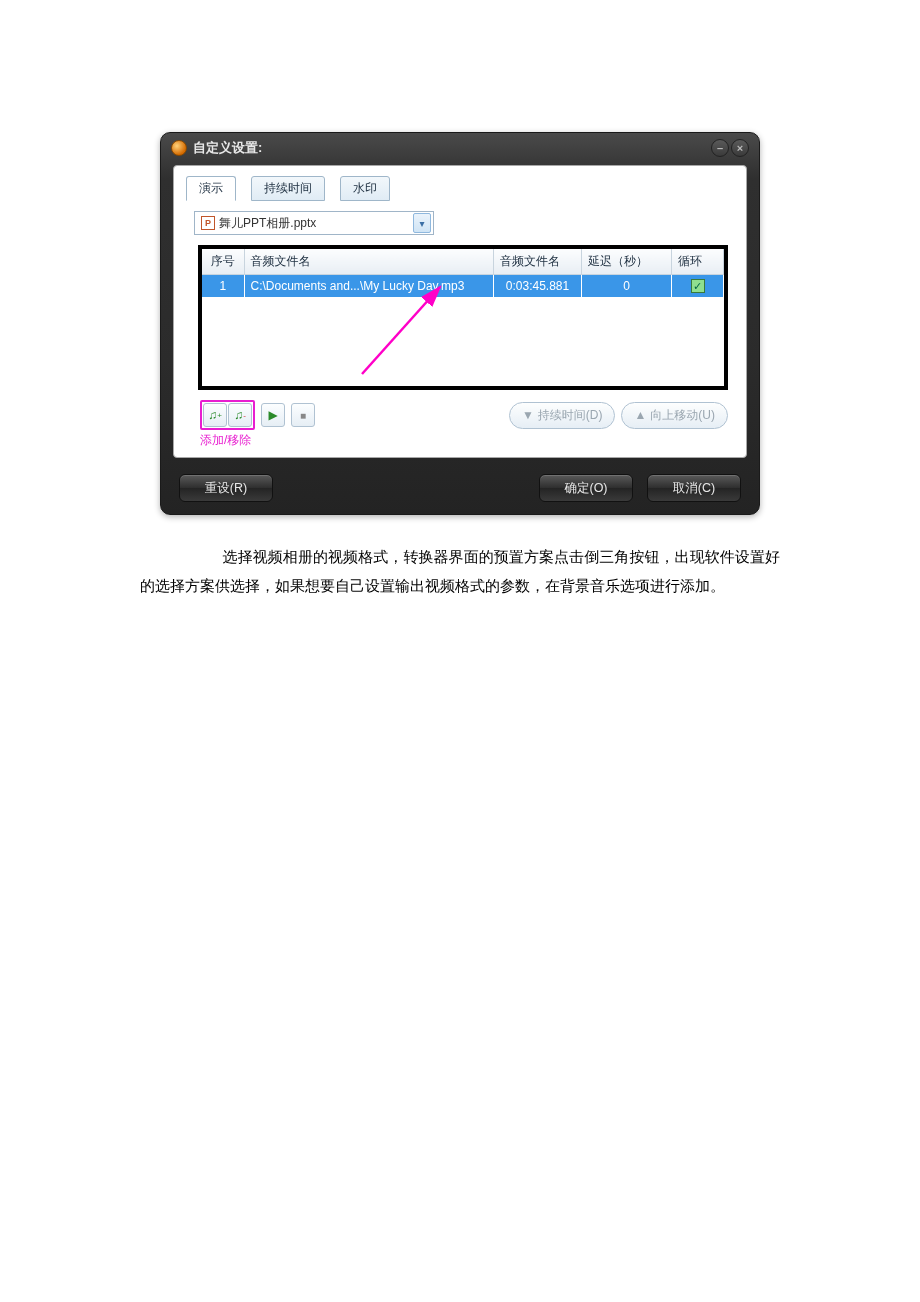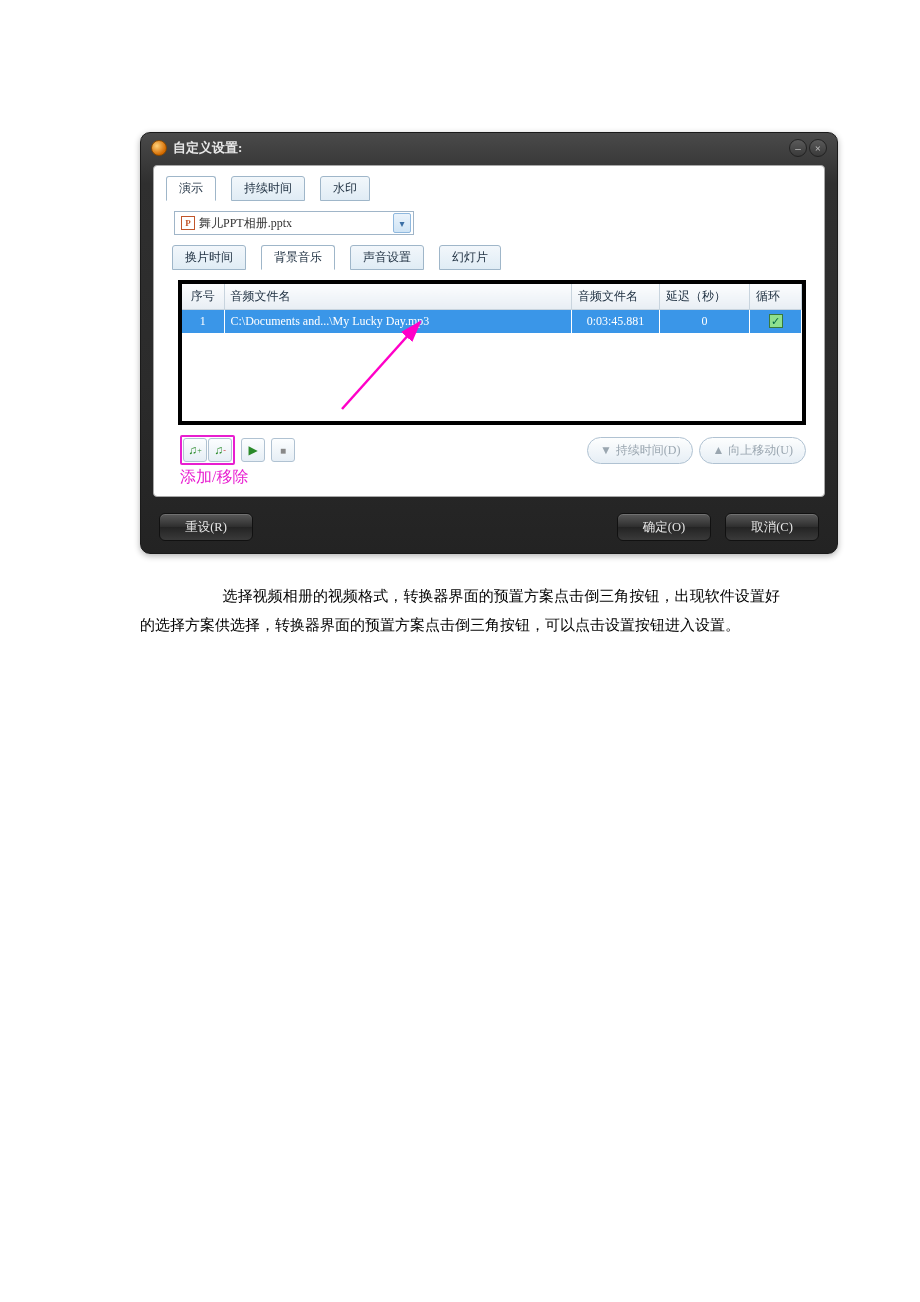--- a/index.html
+++ b/index.html
@@ -15,22 +15,21 @@
     padding: 120px 140px 40px 140px;
   }
   .paragraph {
     line-height: 1.9;
     margin: 0 0 20px 0;
     text-align: justify;
   }
   .paragraph .lead { display: inline-block; width: 5.5em; }
   .dialog-wrap {
     margin: 12px auto 28px auto;
-    width: 698px;
-    font-family: Liberation Serif, serif;
+    width: 600px;
   }
   .dialog {
     background: #2b2b2b;
     background: linear-gradient(#4a4a4a, #2f2f2f 12%, #2b2b2b 60%, #232323);
     border: 1px solid #1a1a1a;
     border-radius: 10px;
     padding: 0 0 12px 0;
     box-shadow: 0 2px 6px rgba(0,0,0,0.3);
   }
   .titlebar {
@@ -158,21 +157,21 @@
   .spacer { flex: 1; }
   .pill-btn {
     border: 1px solid #b0c2d2; border-radius: 14px;
     background: linear-gradient(#fdfefe, #e6eef5);
     padding: 4px 12px; font-size: 12px; color: #567;
     display: flex; align-items: center; gap: 4px;
     cursor: pointer;
   }
   .pill-btn.disabled { color: #9aa6b0; }
   .add-remove-label {
-    color: #e81ed0; font-size: 16px; margin: -2px 0 0 8px;
+    color: #e81ed0; font-size: 12px; margin: -2px 0 0 8px;
   }
   .footer-btns {
     display: flex; gap: 14px; padding: 6px 18px 0 18px;
     align-items: flex-end;
   }
   .footer-spacer { flex: 1; }
   .dark-btn {
     min-width: 94px; height: 28px;
     border: 1px solid #111; border-radius: 6px;
     background: linear-gradient(#5a5a5a, #2e2e2e 50%, #242424 51%, #3a3a3a);
@@ -208,26 +207,20 @@
           <div class="tab">水印</div>
         </div>
 
         <div class="filecombo">
           <span class="ppt-icon">P</span>
           <span>舞儿PPT相册.pptx</span>
           <span class="combo-arrow">▾</span>
         </div>
 
         <div class="inner-block">
-          <div class="tabs">
-            <div class="tab">换片时间</div>
-            <div class="tab active">背景音乐</div>
-            <div class="tab">声音设置</div>
-            <div class="tab">幻灯片</div>
-          </div>
 
           <div class="table-wrap">
             <table class="tbl">
               <colgroup>
                 <col style="width:42px">
                   <col>
                   <col style="width:88px">
                   <col style="width:90px">
                   <col style="width:52px">
               </colgroup>
@@ -283,15 +276,15 @@
 
       <div class="footer-btns">
         <div class="dark-btn">重设(R)</div>
         <div class="footer-spacer"></div>
         <div class="dark-btn">确定(O)</div>
         <div class="dark-btn">取消(C)</div>
       </div>
     </div>
   </div>
 
-  <p class="paragraph"><span class="lead"></span><span>选择视频相册的视频格式，转换器界面的预置方案点击倒三角按钮，出现软件设置好的选择方案供选择，转换器界面的预置方案点击倒三角按钮，可以点击设置按钮进入设置。</span></p>
+  <p class="paragraph"><span class="lead"></span><span>选择视频相册的视频格式，转换器界面的预置方案点击倒三角按钮，出现软件设置好的选择方案供选择，如果想要自己设置输出视频格式的参数，在背景音乐选项进行添加。</span></p>
 
 </div>
 
 </body></html>

